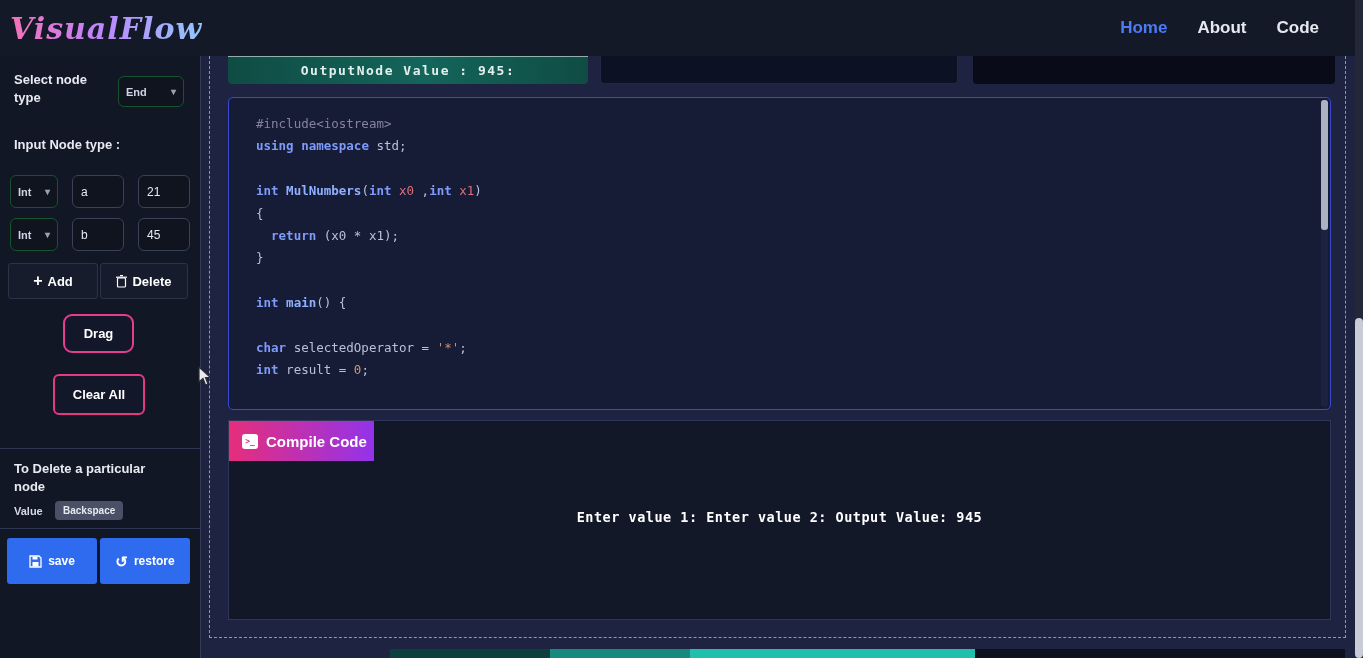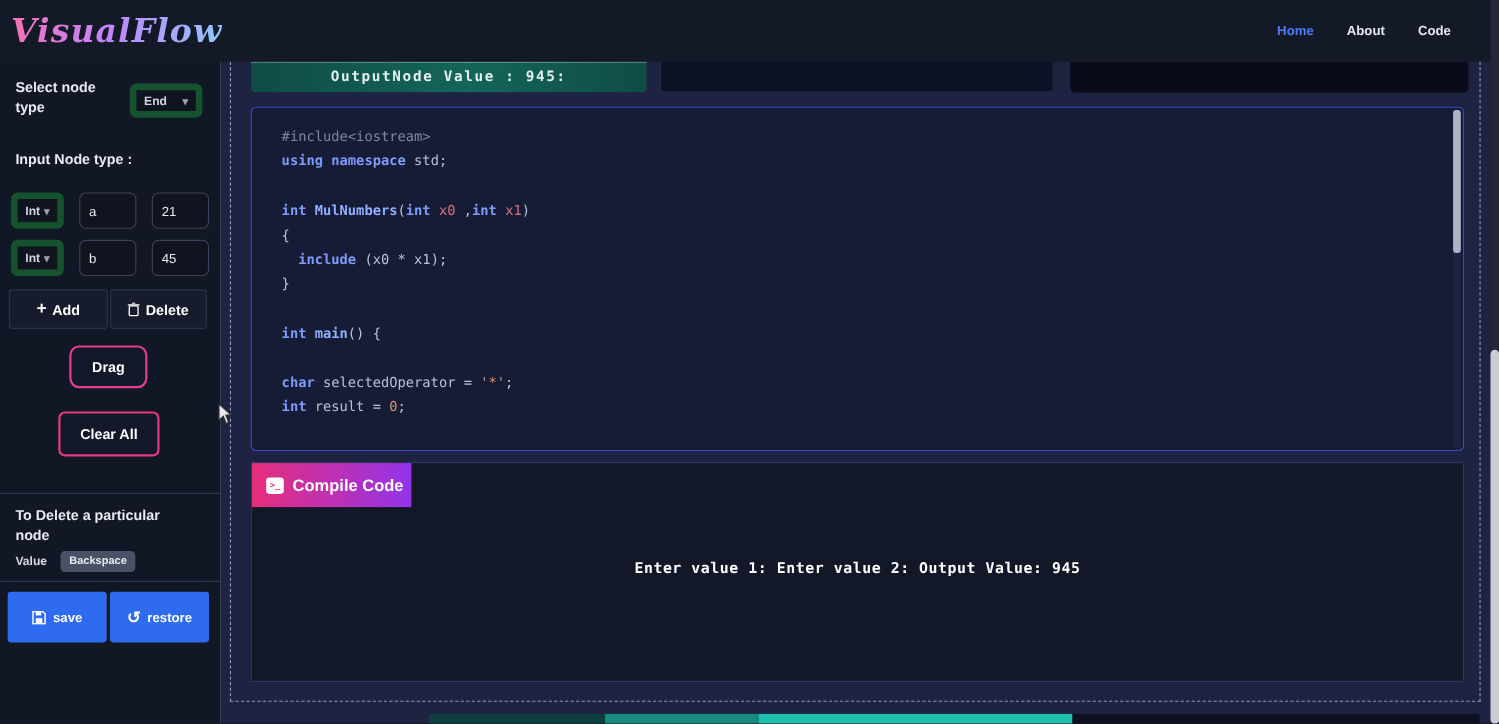--- a/index.html
+++ b/index.html
@@ -15,32 +15,32 @@
     padding:0 44px 0 10px; z-index:20;
   }
   .brand {
     font-family:"DejaVu Serif", serif; font-style:italic; font-weight:bold;
     font-size:30px; letter-spacing:1px;
     background:linear-gradient(90deg,#f472b6 0%, #c084fc 45%, #93c5fd 100%);
     -webkit-background-clip:text; background-clip:text; color:transparent;
     cursor:pointer;
   }
   .nav-links { display:flex; gap:30px; align-items:center; }
-  .nav-link { font-size:12px; font-weight:bold; color:#e6e8ef; cursor:pointer; }
+  .nav-link { font-size:17px; font-weight:bold; color:#e6e8ef; cursor:pointer; }
   .nav-link.active { color:#4b7bfb; }
   
   .sidebar {
     position:absolute; top:56px; left:0; width:201px; height:602px;
     background:#121725; border-right:1px solid #343b52; z-index:10;
   }
   .sb-label { color:#e8eaf2; font-size:13px; font-weight:bold; line-height:18px; }
   .select-node-label { position:absolute; left:14px; top:15px; width:95px; }
   .input-node-label  { position:absolute; left:14px; top:80px; }
   .selectbox {
-    background:#10141f; border:6px solid #14532d; border-radius:6px;
+    background:#10141f; border:1px solid #14532d; border-radius:6px;
     color:#cfd4e4; font-size:11px; font-weight:bold;
     display:flex; align-items:center; justify-content:space-between;
     padding:0 7px; cursor:pointer;
   }
   .node-type-select { position:absolute; left:118px; top:20px; width:66px; height:31px; }
   .chev { font-size:10px; color:#9aa1b5; }
   .input-row { position:absolute; left:0; width:201px; height:33px; }
   .row-0 { top:119px; } .row-1 { top:162px; }
   .row-select { position:absolute; left:10px; top:0; width:48px; height:33px; }
   .sb-input {
@@ -252,21 +252,21 @@
   <div class="node-frag dark-node-2"></div>
   <div class="node-frag dark-node-3"></div>
 
   <div class="code-panel">
     <div class="code-lines">
         <div class="code-line"><span class="tok-inc">#include&lt;iostream&gt;</span></div>
         <div class="code-line"><span class="tok-kw">using</span><span class="tok-pl"> </span><span class="tok-kw">namespace</span><span class="tok-pl"> std;</span></div>
         <div class="code-line">&nbsp;</div>
         <div class="code-line"><span class="tok-kw">int</span><span class="tok-pl"> </span><span class="tok-fn">MulNumbers</span><span class="tok-pl">(</span><span class="tok-kw">int</span><span class="tok-pl"> </span><span class="tok-var">x0</span><span class="tok-pl"> ,</span><span class="tok-kw">int</span><span class="tok-pl"> </span><span class="tok-var">x1</span><span class="tok-pl">)</span></div>
         <div class="code-line"><span class="tok-pl">{</span></div>
-        <div class="code-line"><span class="tok-pl">  </span><span class="tok-kw">include</span><span class="tok-pl"> (x0 * x1);</span></div>
+        <div class="code-line"><span class="tok-pl">  </span><span class="tok-kw">return</span><span class="tok-pl"> (x0 * x1);</span></div>
         <div class="code-line"><span class="tok-pl">}</span></div>
         <div class="code-line">&nbsp;</div>
         <div class="code-line"><span class="tok-kw">int</span><span class="tok-pl"> </span><span class="tok-fn">main</span><span class="tok-pl">() {</span></div>
         <div class="code-line">&nbsp;</div>
         <div class="code-line"><span class="tok-kw">char</span><span class="tok-pl"> selectedOperator = </span><span class="tok-str">'*'</span><span class="tok-pl">;</span></div>
         <div class="code-line"><span class="tok-kw">int</span><span class="tok-pl"> result = </span><span class="tok-num">0</span><span class="tok-pl">;</span></div>
       </div>
     <div class="code-scroll-track">
       <div class="code-scroll-thumb"></div>
     </div>

